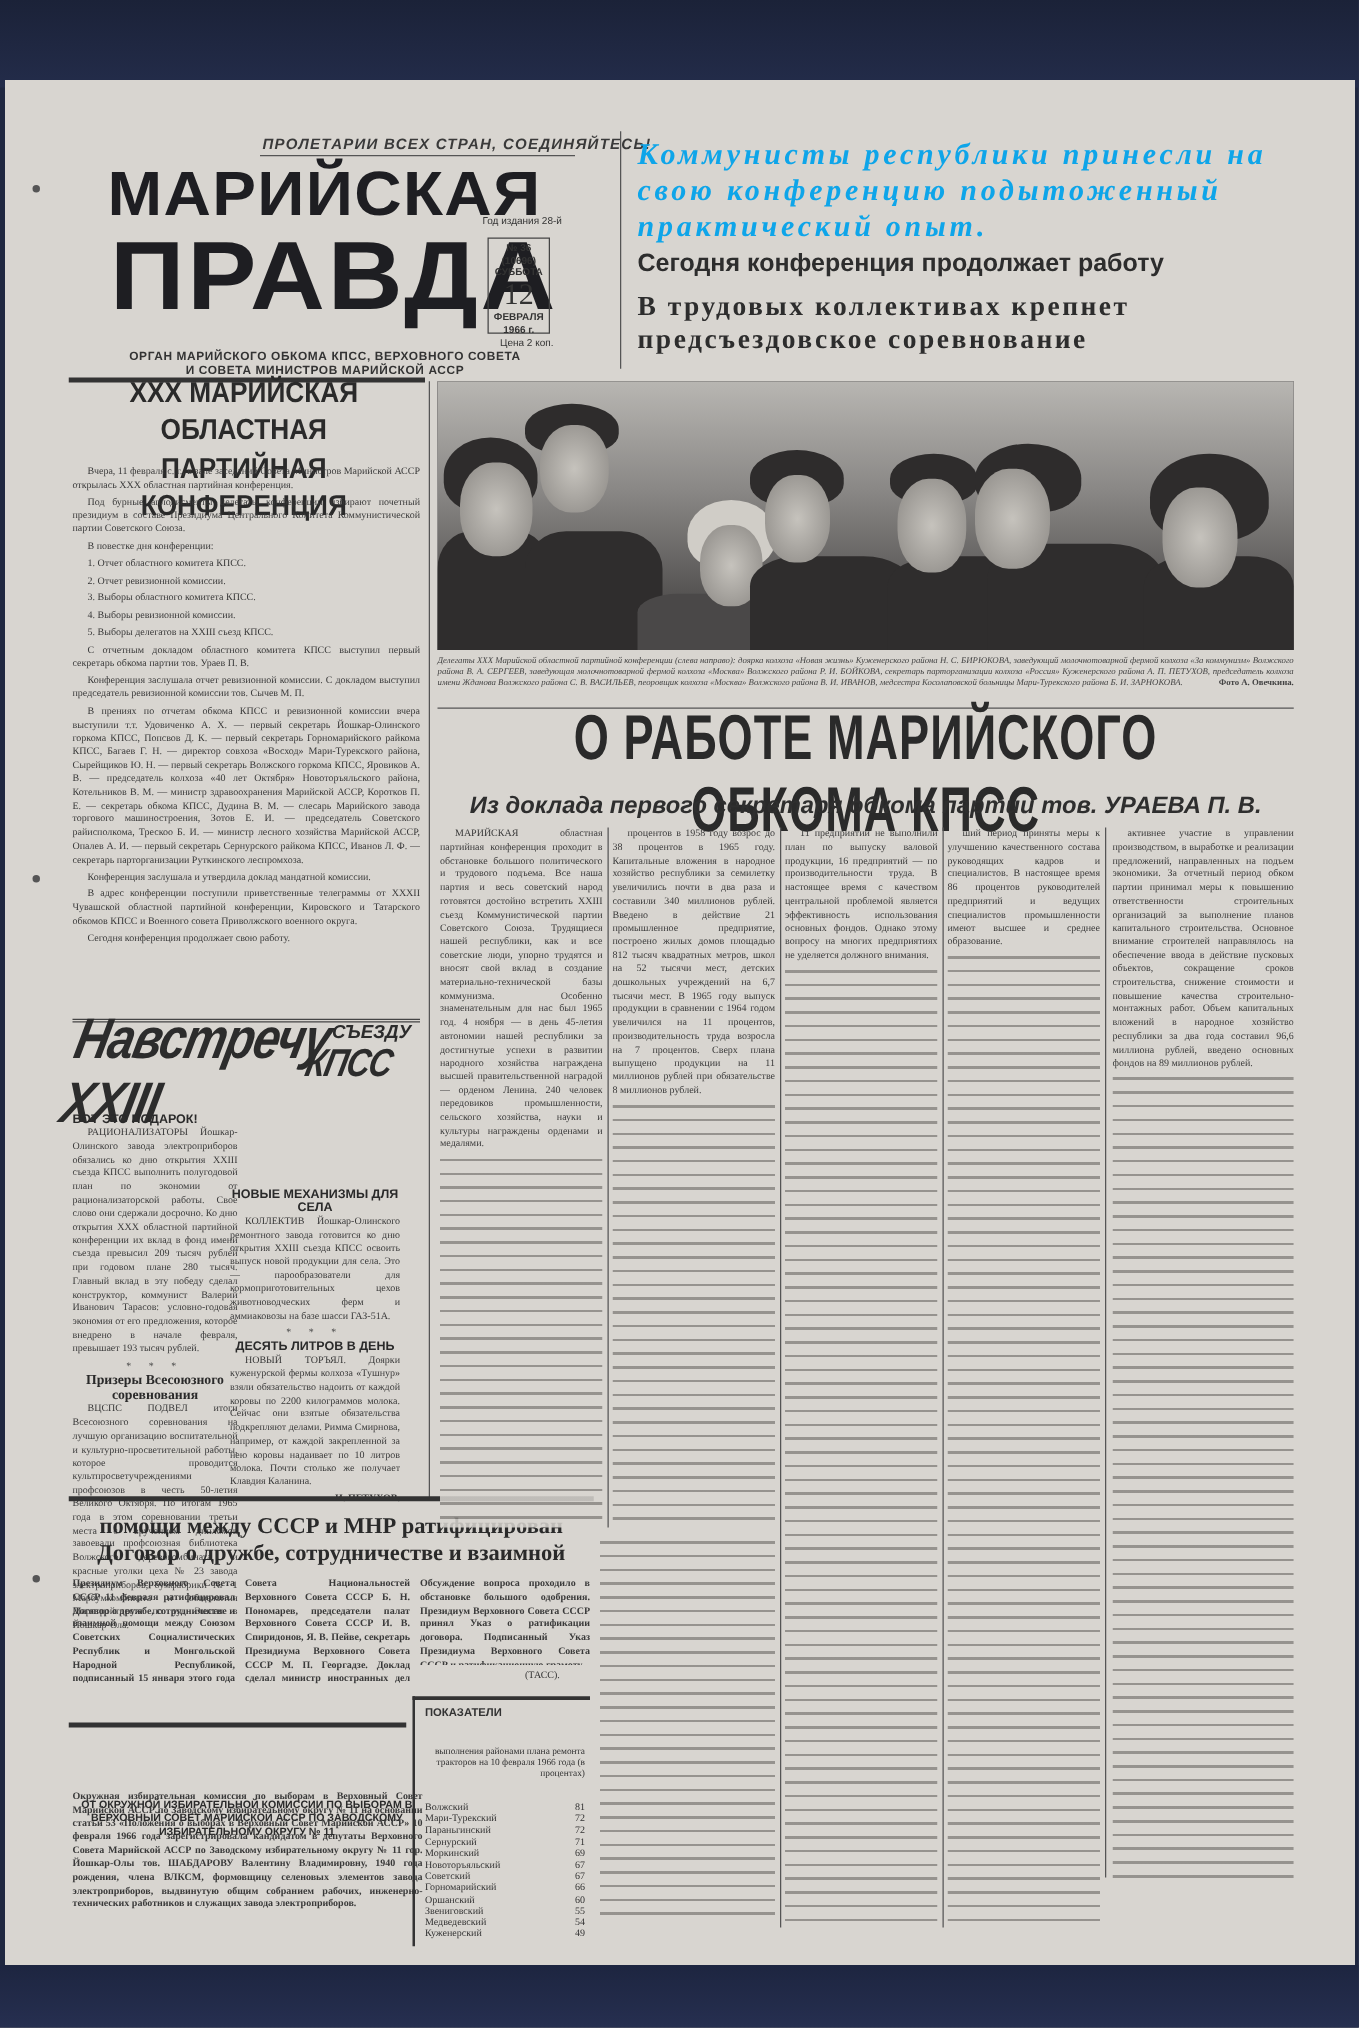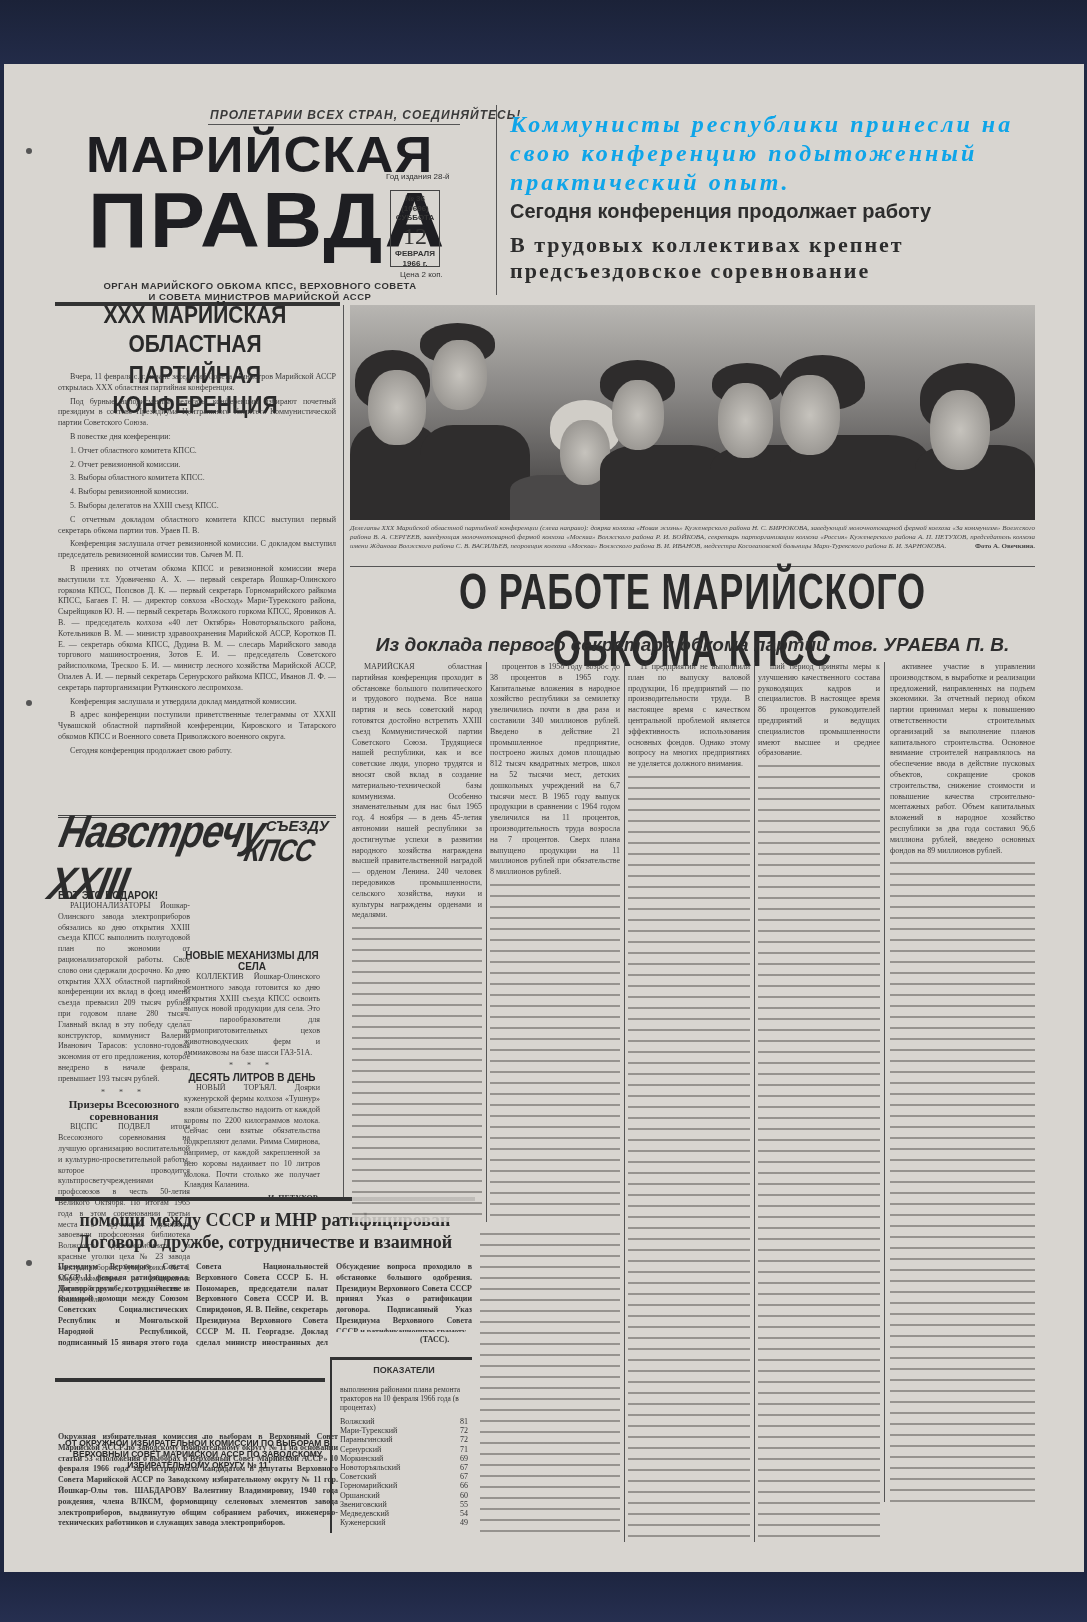--- a/index.html
+++ b/index.html
@@ -37,22 +37,22 @@
     .fill-lines { background: repeating-linear-gradient(#d8d5d0 0 3px, #8a8783 3px 5px, #d8d5d0 5px 11px); opacity: .85; }
     .navstr { left: 55px; top: 815px; width: 280px; height: 60px; }
     .navstr .big { position: absolute; left: 0; top: 0; font: italic 900 38px "Liberation Sans", sans-serif; color: #2c2c2c; transform: skewX(-12deg) scaleY(1.2); letter-spacing: -1px; }
     .navstr .sm { position: absolute; right: 6px; top: 2px; font: italic bold 15px "Liberation Sans", sans-serif; color: #2c2c2c; }
     .hdr-sm { font: bold 10px "Liberation Sans", sans-serif; text-align: left; color: #2a2a2a; }
     .hdr-sm-c { font: bold 10px "Liberation Sans", sans-serif; text-align: center; color: #2a2a2a; }
     .dots { text-align: center; font-size: 8px; color: #444; letter-spacing: 6px; }
     .h-dogovor { left: 55px; top: 1210px; width: 420px; text-align: center; font: bold 18px "Liberation Serif", serif; line-height: 1.2; color: #2a2a2a; }
     .h-okrug { left: 55px; top: 1438px; width: 285px; text-align: center; font: bold 8.5px "Liberation Sans", sans-serif; line-height: 1.3; color: #2a2a2a; }
     .tbl { left: 330px; top: 1357px; width: 142px; border-left: 2px solid #333; border-top: 3px solid #333; padding: 5px 4px 6px 8px; font-size: 8px; color: #333; }
-    .tbl .t { text-align: center; font: bold 9px "Liberation Sans", sans-serif; margin-bottom: 10px; }
-    .tbl .s { text-align: left; font-size: 7.5px; line-height: 1.2; margin-bottom: 5px; }
+    .tbl .t { font: bold 9px "Liberation Sans", sans-serif; margin-bottom: 21px; }
+    .tbl .s { text-align: right; font-size: 7.5px; line-height: 1.2; margin-bottom: 18px; }
     .tbl .r { display: flex; justify-content: space-between; line-height: 1.15; }
     .cont { left: 880px; top: 1572px; width: 150px; text-align: right; font: bold 8px "Liberation Sans", sans-serif; color: #333; }
     .bullet { width: 6px; height: 6px; border-radius: 50%; background: #555; }
   </style>
 </head>
 <body>
 
 <div class="band-top"></div>
 <div class="page"></div>
 
@@ -131,21 +131,21 @@
 </div>
 <div class="abs rule-thick" style="left:55px;top:1197px;width:420px"></div>
 
 <div class="abs h-dogovor">
   <div>помощи между СССР и МНР ратифицирован</div>
   <div>Договор о дружбе, сотрудничестве и взаимной</div>
 </div>
 <div class="abs txt" style="left:58px;top:1262px;width:130px;height:85px;overflow:hidden;font-weight:bold">Президиум Верховного Совета СССР 11 февраля ратифицировал Договор о дружбе, сотрудничестве и взаимной помощи между Союзом Советских Социалистических Республик и Монгольской Народной Республикой, подписанный 15 января этого года в Улан-Баторе. Заседание состоялось в Кремле, которое председатель Президиума Верховного Совета СССР Н. В. Подгорный. Присутствовали председатель Комиссии по иностранным делам</div>
 <div class="abs txt" style="left:196px;top:1262px;width:132px;height:85px;overflow:hidden;font-weight:bold">Совета Национальностей Верховного Совета СССР Б. Н. Пономарев, председатели палат Верховного Совета СССР И. В. Спиридонов, Я. В. Пейве, секретарь Президиума Верховного Совета СССР М. П. Георгадзе. Доклад сделал министр иностранных дел СССР А. А. Громыко. От имени Комиссий по иностранным делам обеих палат выступил председатель Комиссии по иностранным делам Совета Национальностей Б. Н. Пономарев.</div>
 <div class="abs txt" style="left:336px;top:1262px;width:136px;height:70px;overflow:hidden;font-weight:bold">Обсуждение вопроса проходило в обстановке большого одобрения. Президиум Верховного Совета СССР принял Указ о ратификации договора. Подписанный Указ Президиума Верховного Совета СССР и ратификационную грамоту.</div>
-<div class="abs" style="left:420px;top:1335px;font-size:8px;font-weight:bold;color:#333">(ТАСС).</div>
+<div class="abs" style="left:420px;top:1335px;font-size:8px;font-weight:normal;color:#333">(ТАСС).</div>
 <div class="abs rule-thick" style="left:55px;top:1378px;width:270px"></div>
 
 <div class="abs h-okrug">ОТ ОКРУЖНОЙ ИЗБИРАТЕЛЬНОЙ КОМИССИИ ПО ВЫБОРАМ В ВЕРХОВНЫЙ СОВЕТ МАРИЙСКОЙ АССР ПО ЗАВОДСКОМУ ИЗБИРАТЕЛЬНОМУ ОКРУГУ № 11</div>
 <div class="abs txt" style="left:58px;top:1432px;width:280px;font-weight:bold">Окружная избирательная комиссия по выборам в Верховный Совет Марийской АССР по Заводскому избирательному округу № 11 на основании статьи 53 «Положения о выборах в Верховный Совет Марийской АССР» 10 февраля 1966 года зарегистрировала кандидатом в депутаты Верховного Совета Марийской АССР по Заводскому избирательному округу № 11 гор. Йошкар-Олы тов. ШАБДАРОВУ Валентину Владимировну, 1940 года рождения, члена ВЛКСМ, формовщицу селеновых элементов завода электроприборов, выдвинутую общим собранием рабочих, инженерно-технических работников и служащих завода электроприборов.</div>
 
 <div class="abs tbl">
   <div class="t">ПОКАЗАТЕЛИ</div>
   <div class="s">выполнения районами плана ремонта тракторов на 10 февраля 1966 года (в процентах)</div>
   <div class="r">
       <span>Волжский</span>

